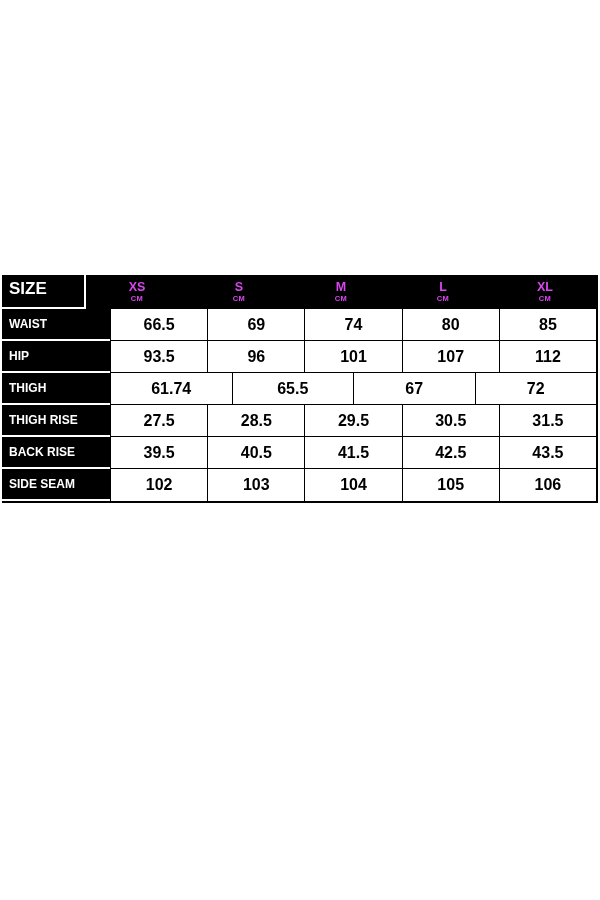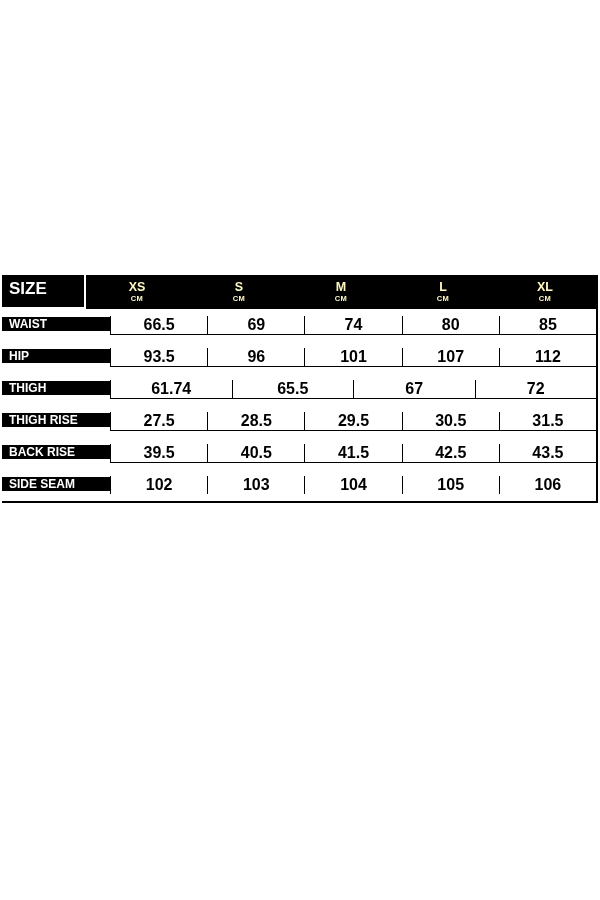--- a/index.html
+++ b/index.html
@@ -43,37 +43,36 @@
     flex: 1;
     display: flex;
     background: #000000;
   }
   .hdr-size-cell {
     flex: 1;
     display: flex;
     flex-direction: column;
     align-items: center;
     justify-content: center;
-    color: #fef9c3;
+    color: #d946ef;
   }
   .size-label {
     font-weight: 700;
     font-size: 12.5px;
     line-height: 14px;
   }
   .unit-label {
     font-weight: 700;
     font-size: 7.5px;
     line-height: 10px;
     letter-spacing: 0.5px;
   }
   .row {
     display: flex;
     height: 32px;
-    align-items: center;
   }
   .label-cell {
     width: 108px;
     box-sizing: border-box;
     background: #000000;
     color: #ffffff;
     font-weight: 700;
     font-size: 12px;
     display: flex;
     align-items: center;

